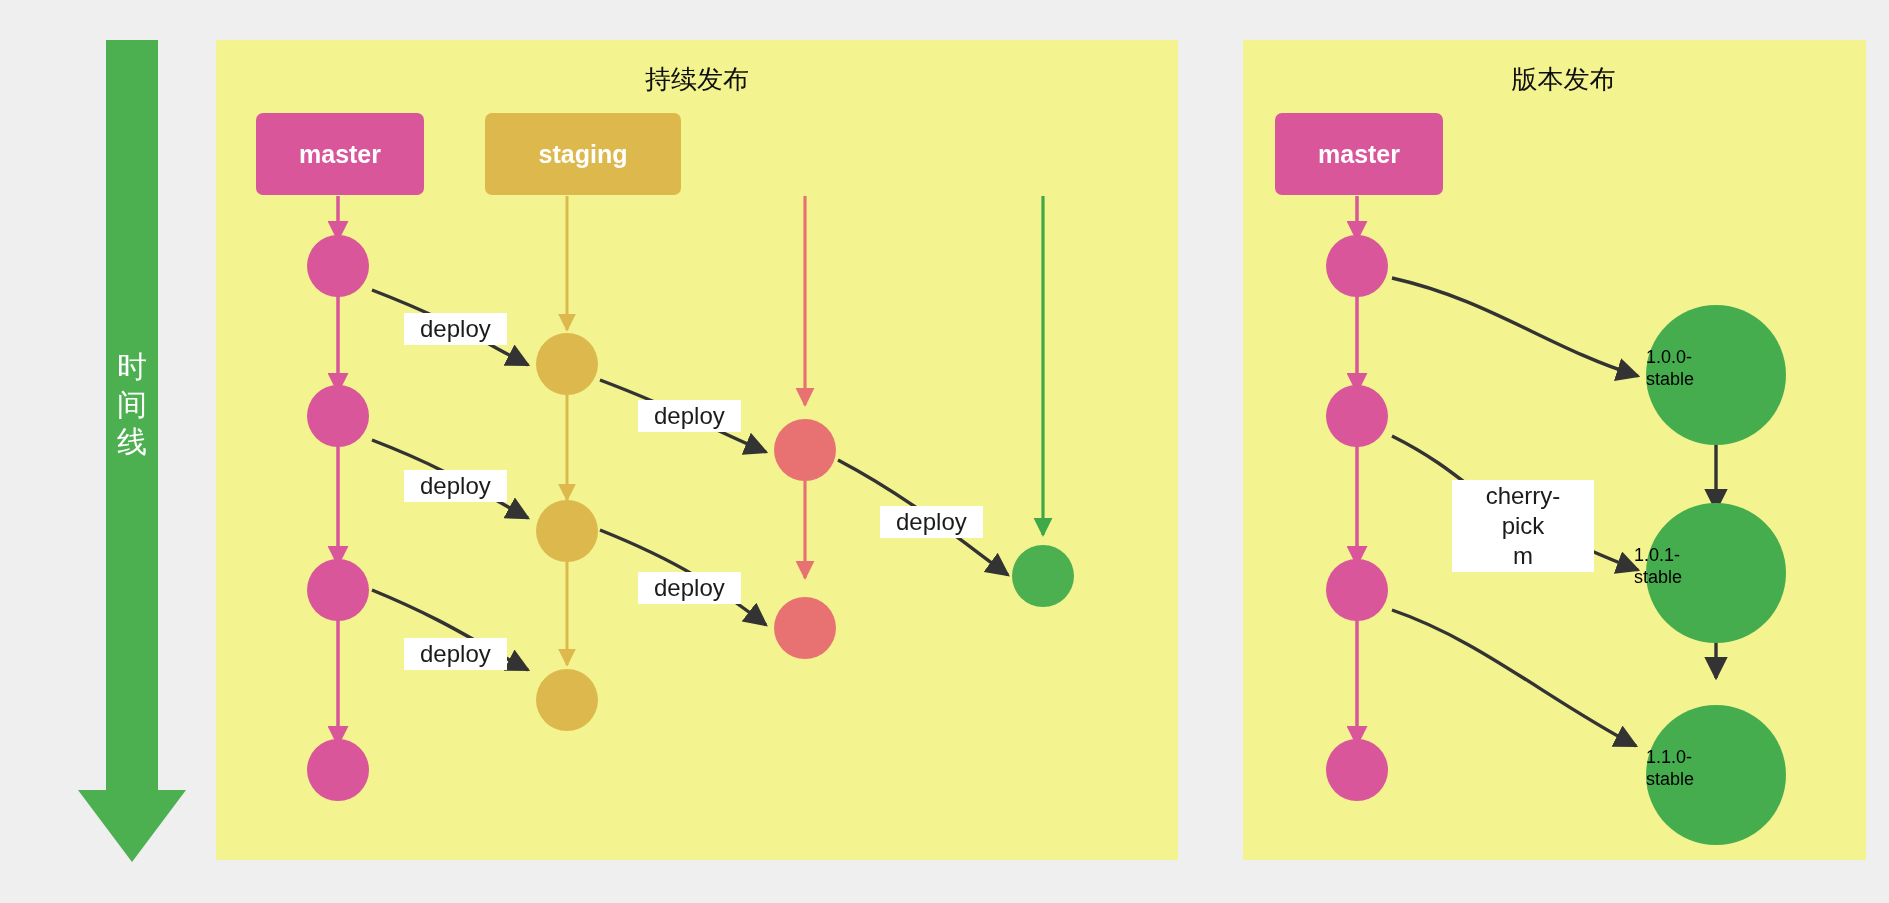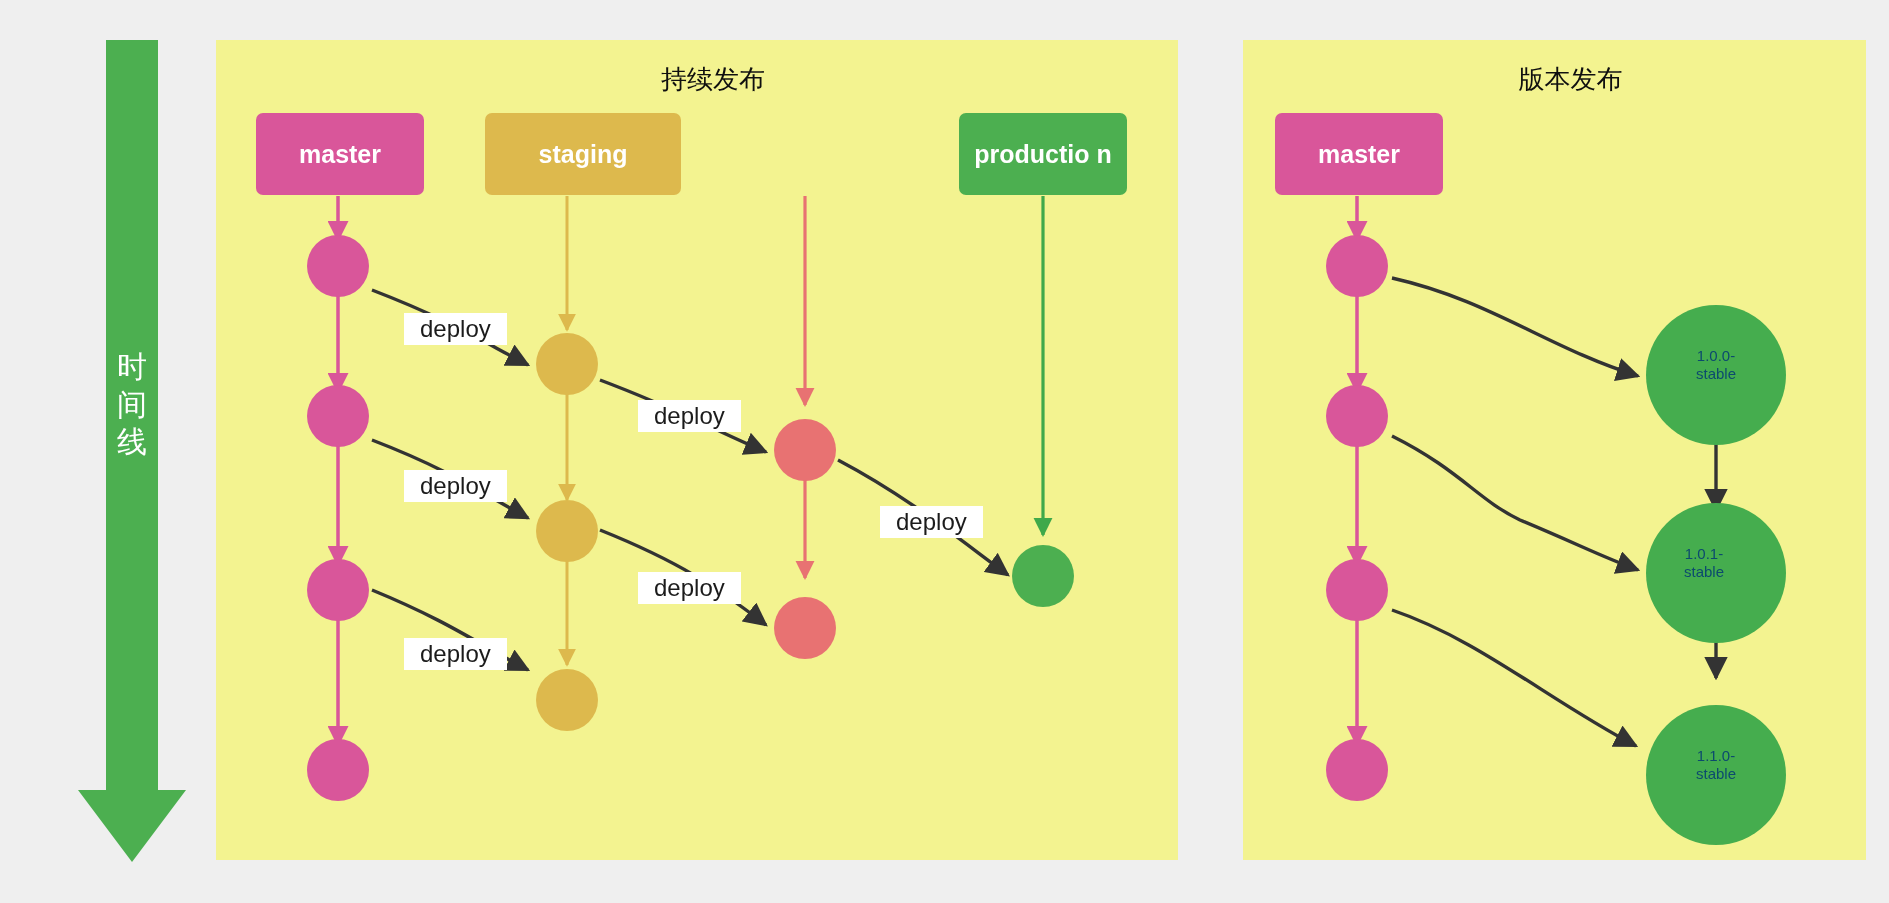--- a/index.html
+++ b/index.html
@@ -1,29 +1,29 @@
 <!DOCTYPE html>
 <html><head>
 <meta charset="utf-8">
 <style>
   html,body{margin:0;padding:0;background:#efefef;}
   body{width:1889px;height:903px;font-family:"Liberation Sans",sans-serif;overflow:hidden;position:relative;}
   #stage{position:absolute;left:0;top:0;width:1889px;height:903px;}
   svg.layer{position:absolute;left:0;top:0;width:1889px;height:903px;overflow:visible;}
   .panel-title{
     position:absolute;font-size:26px;color:#0f0f0f;text-align:center;
-    font-family:"DejaVu Sans",sans-serif;white-space:nowrap;margin-left:16px;
+    font-family:"DejaVu Sans",sans-serif;white-space:nowrap;
   }
   .branch-box{
     position:absolute;border-radius:7px;display:flex;align-items:center;justify-content:center;
     color:#ffffff;font-weight:bold;font-size:25px;text-align:left;line-height:1.12;
     font-family:"Liberation Sans",sans-serif;box-sizing:border-box;padding:2px 6px;
   }
   .node-label{
-    position:absolute;color:#0c4a6e;font-size:15px;text-align:center;line-height:1.2;
+    position:absolute;color:#000000;font-size:18px;line-height:1.2;
     font-family:"Liberation Sans",sans-serif;pointer-events:none;white-space:pre-line;
   }
   .edge-label{
     position:absolute;background:#ffffff;color:#1b1b1b;font-size:24px;
     font-family:"Liberation Sans",sans-serif;text-align:center;line-height:1.25;
     padding:1px 16px;box-sizing:border-box;white-space:pre-line;
   }
   .timeline-text{
     position:absolute;color:#ffffff;font-size:30px;line-height:1.25;text-align:center;
     font-family:"DejaVu Sans",sans-serif;white-space:pre-line;
@@ -128,40 +128,40 @@
       <circle cx="1357" cy="590" r="31" fill="#d9569a"></circle>
       <circle cx="1357" cy="770" r="31" fill="#d9569a"></circle>
 
       <circle cx="1716" cy="375" r="70" fill="#45ad4e"></circle>
       <circle cx="1716" cy="573" r="70" fill="#45ad4e"></circle>
       <circle cx="1716" cy="775" r="70" fill="#45ad4e"></circle>
     </g>
   </svg>
 
   <div class="panel-title" style="left:216px;top:62px;width:962px;">持续发布</div>
-  <div class="panel-title" style="left:1243px;top:62px;width:623px;">版本发布</div>
+  <div class="panel-title" style="left:1243px;top:62px;width:623px;padding-left:9px;">版本发布</div>
 
   <div class="timeline-text" style="left:92px;top:348px;width:80px;">时
 间
 线</div>
 
   <div class="branch-box" style="left:256px;top:113px;width:168px;height:82px;background:#d9569a;">master</div>
   <div class="branch-box" style="left:485px;top:113px;width:196px;height:82px;background:#ddb94d;">staging</div>
-  <div class="branch-box" style="left:959px;top:113px;width:168px;height:82px;background:#4caf50;">productio
-n</div>
 
   <div class="branch-box" style="left:1275px;top:113px;width:168px;height:82px;background:#d9569a;">master</div>
 
   <div class="edge-label" style="left:404px;top:313px;">deploy</div>
   <div class="edge-label" style="left:404px;top:470px;">deploy</div>
   <div class="edge-label" style="left:404px;top:638px;">deploy</div>
   <div class="edge-label" style="left:638px;top:400px;">deploy</div>
   <div class="edge-label" style="left:638px;top:572px;">deploy</div>
   <div class="edge-label" style="left:880px;top:506px;">deploy</div>
 
+  <div class="edge-label" style="left:1452px;top:480px;width:142px;">cherry-pick
+m</div>
 
   <div class="node-label" style="left:1646px;top:347px;width:140px;">1.0.0-
 stable</div>
   <div class="node-label" style="left:1634px;top:545px;width:140px;">1.0.1-
 stable</div>
   <div class="node-label" style="left:1646px;top:747px;width:140px;">1.1.0-
 stable</div>
 
 </div>
 

